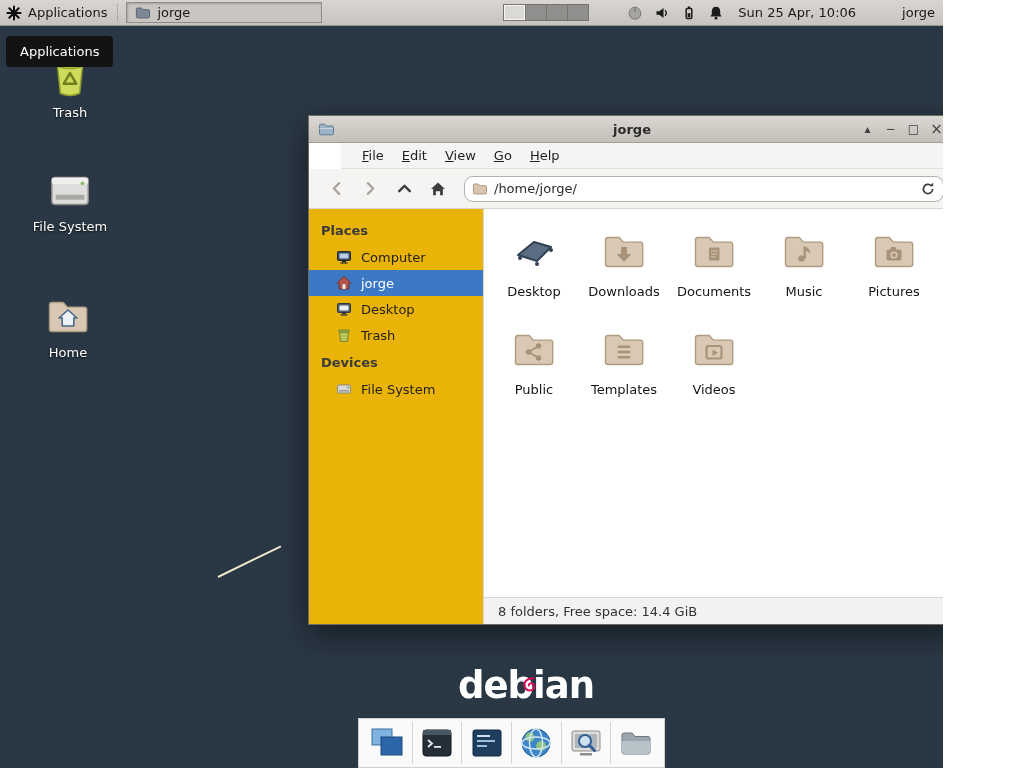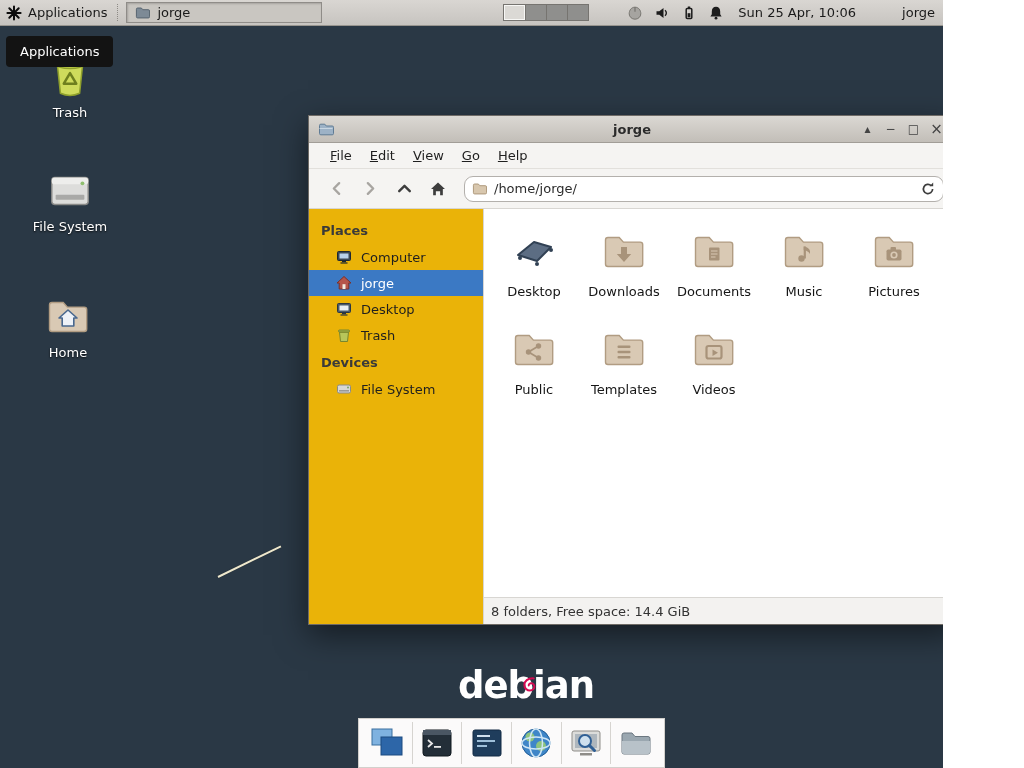--- a/index.html
+++ b/index.html
@@ -43,21 +43,21 @@
     background:linear-gradient(#dbd8d3,#c2beb8); border-bottom:1px solid #a19d97;
     display:flex; align-items:center; padding:0 9px; }
   .titlebar-title { position:absolute; left:0; right:0; text-align:center;
     font-weight:bold; color:#2b2b2b; }
   .titlebar-icon { z-index:2; display:flex; }
   .controls { margin-left:auto; z-index:2; display:flex; gap:4px; }
   .ctrl { width:19px; text-align:center; color:#444; font-size:12px; line-height:19px; }
   .ctrl.close { font-size:15px; }
 
   .menubar { height:26px; flex:0 0 26px; background:#f5f4f2; border-bottom:1px solid #e2e0dc;
-    display:flex; align-items:center; padding-left:12px; }
+    display:flex; align-items:center; padding-left:12px;margin-left:32px; }
   .menu-item { display:inline-block; padding:4px 9px; color:#1f1f1f; }
   .menu-item::first-letter { text-decoration:underline; }
 
   .toolbar { height:40px; flex:0 0 40px; background:#f5f4f2; border-bottom:1px solid #d8d6d2;
     display:flex; align-items:center; padding:0 11px; gap:2px; }
   .tool-btn { width:32px; height:28px; display:flex; align-items:center; justify-content:center; }
   .path-entry { flex:1; height:26px; margin-left:8px; background:#fff; border:1px solid #b3b0ac;
     border-radius:9px; display:flex; align-items:center; gap:7px; padding:0 7px; color:#2b2b2b; }
   .path-text { flex:1; }
   .reload-btn { display:flex; }
@@ -66,21 +66,21 @@
   .sidebar { width:175px; flex:0 0 175px; background:#eab308; border-right:1px solid #d8d6d2; padding-top:7px; }
   .side-header { padding:7px 12px 6px; font-weight:bold; color:#3a3a3a; }
   .side-item { display:flex; align-items:center; gap:9px; padding:5px 12px 5px 27px; color:#1f1f1f; }
   .side-item.selected { background:#3b79c4; color:#fff; }
 
   .content { flex:1; position:relative; display:flex; flex-direction:column; background:#fff; }
   .files { flex:1; display:flex; flex-wrap:wrap; align-content:flex-start; padding:13px 5px 0; }
   .file-cell { width:90px; height:98px; display:flex; flex-direction:column; align-items:center;
     gap:9px; padding-top:5px; color:#161616; text-align:center; }
   .statusbar { height:27px; flex:0 0 27px; background:#f3f2f0; border-top:1px solid #d8d6d2;
-    display:flex; align-items:center; padding:0 7px; color:#333; }
+    display:flex; align-items:center; padding:0 14px; color:#333; }
 
   
   .logo { position:absolute; left:458px; top:664px; color:#fff; font-size:37px; font-weight:bold;
     letter-spacing:-1px; z-index:5; }
   .logo-swirl { position:absolute; left:64px; top:-6px; }
 
   
   .dock { position:absolute; left:358px; top:718px; width:307px; height:50px; background:#fbfafa;
     border:1px solid #d2d0cc; display:flex; align-items:center; justify-content:space-evenly;
     padding:0 4px; z-index:20; }

